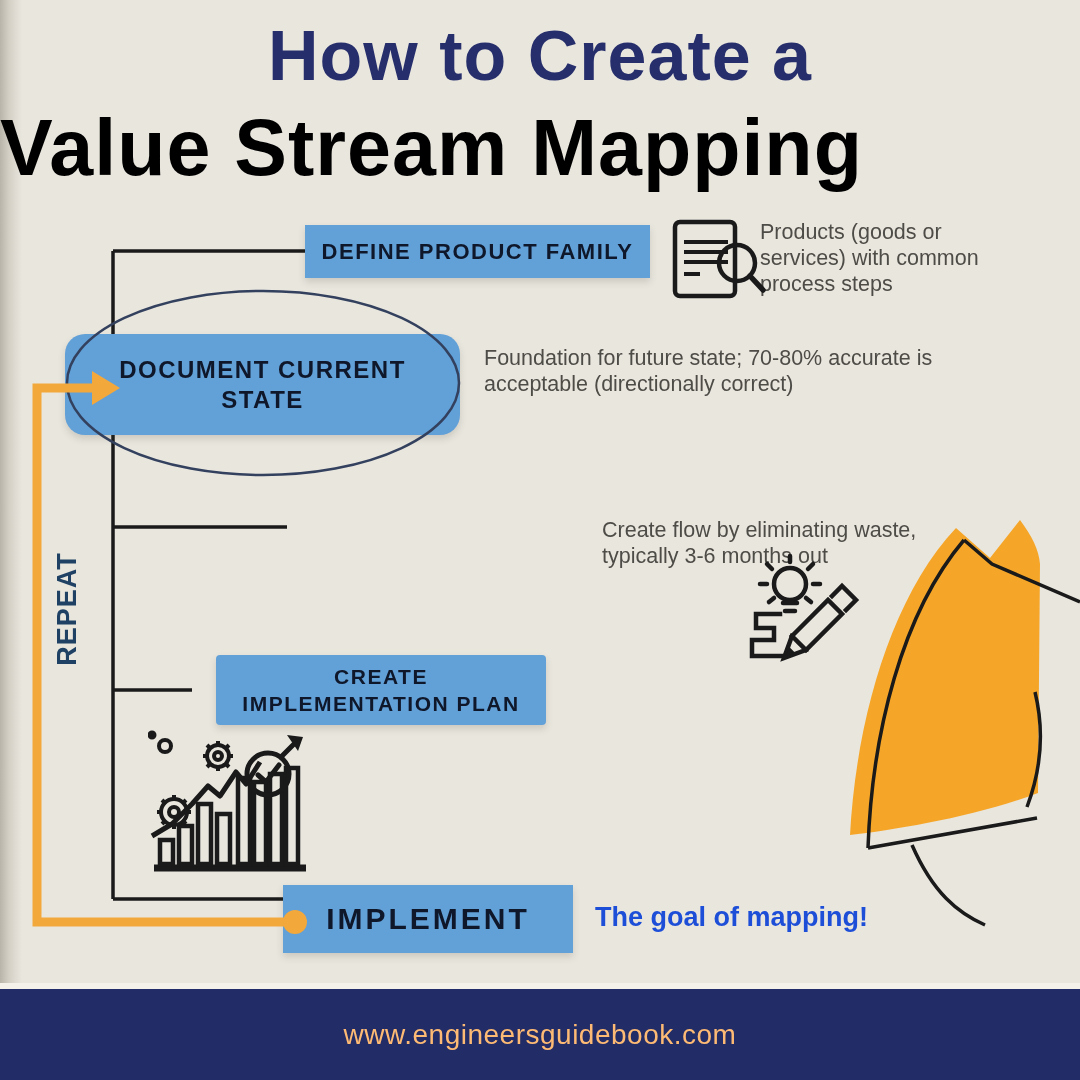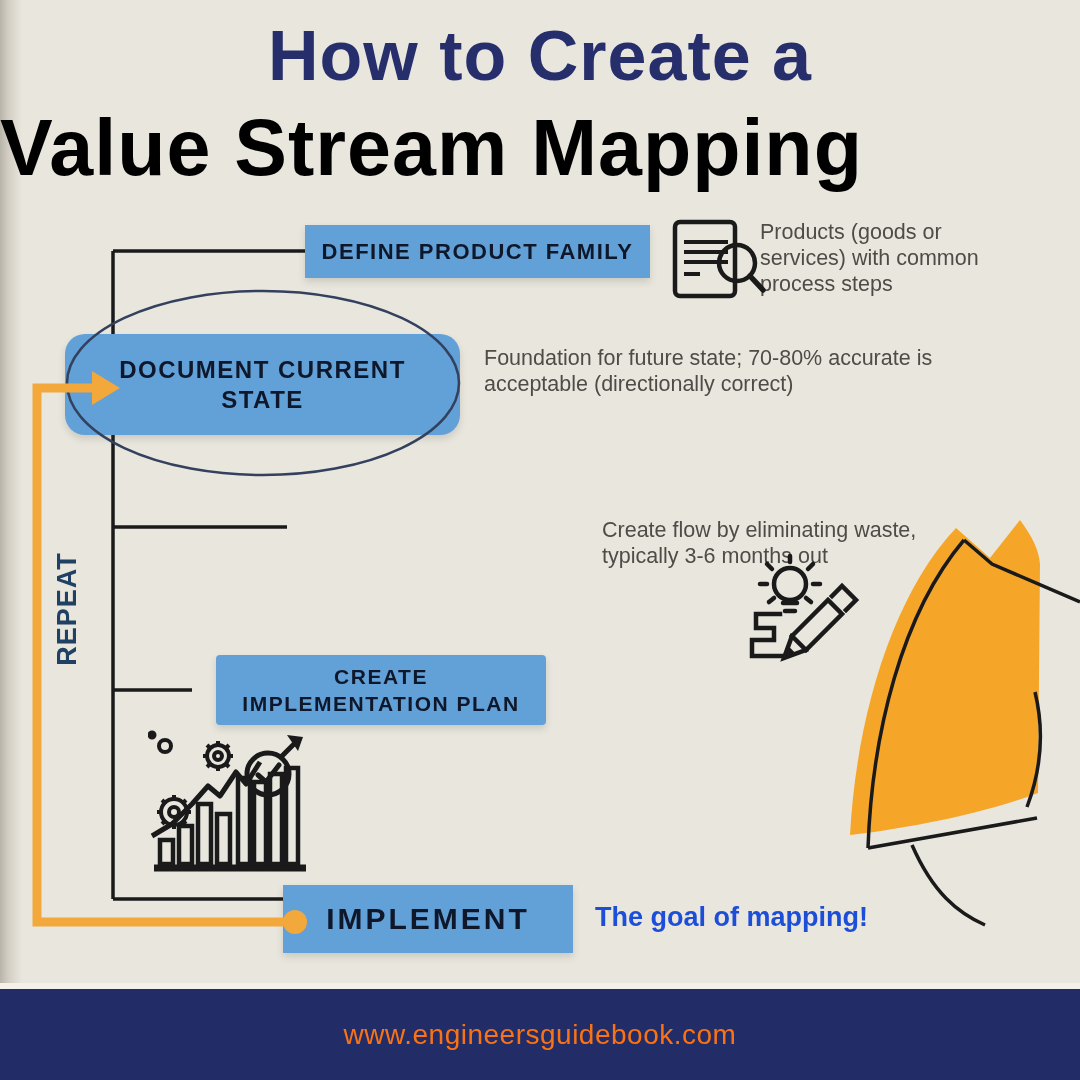--- a/index.html
+++ b/index.html
@@ -44,21 +44,21 @@
   
   .icon{position:absolute;z-index:2;}
   #icon-docsearch{left:670px;top:218px;}
   #icon-idea{left:740px;top:550px;}
   #icon-growth{left:148px;top:730px;}
   #deco-petal{left:838px;top:498px;}
   
   .footer-strip{position:absolute;left:0;top:983px;width:100%;height:6px;background:#f3f1ea;z-index:4;}
   .footer{position:absolute;left:0;top:989px;width:100%;height:91px;background:#222c66;z-index:4;
     display:flex;align-items:center;justify-content:center;}
-  .footer-text{color:#f97316;font-size:28px;letter-spacing:.5px;}
+  .footer-text{color:#fdba74;font-size:28px;letter-spacing:.5px;}
 </style>
 </head>
 <body>
 
 <div id="canvas">
 
   <div class="edge-shadow"></div>
 
   <div class="title1">How to Create a</div>
   <div class="title2">Value Stream Mapping</div>

